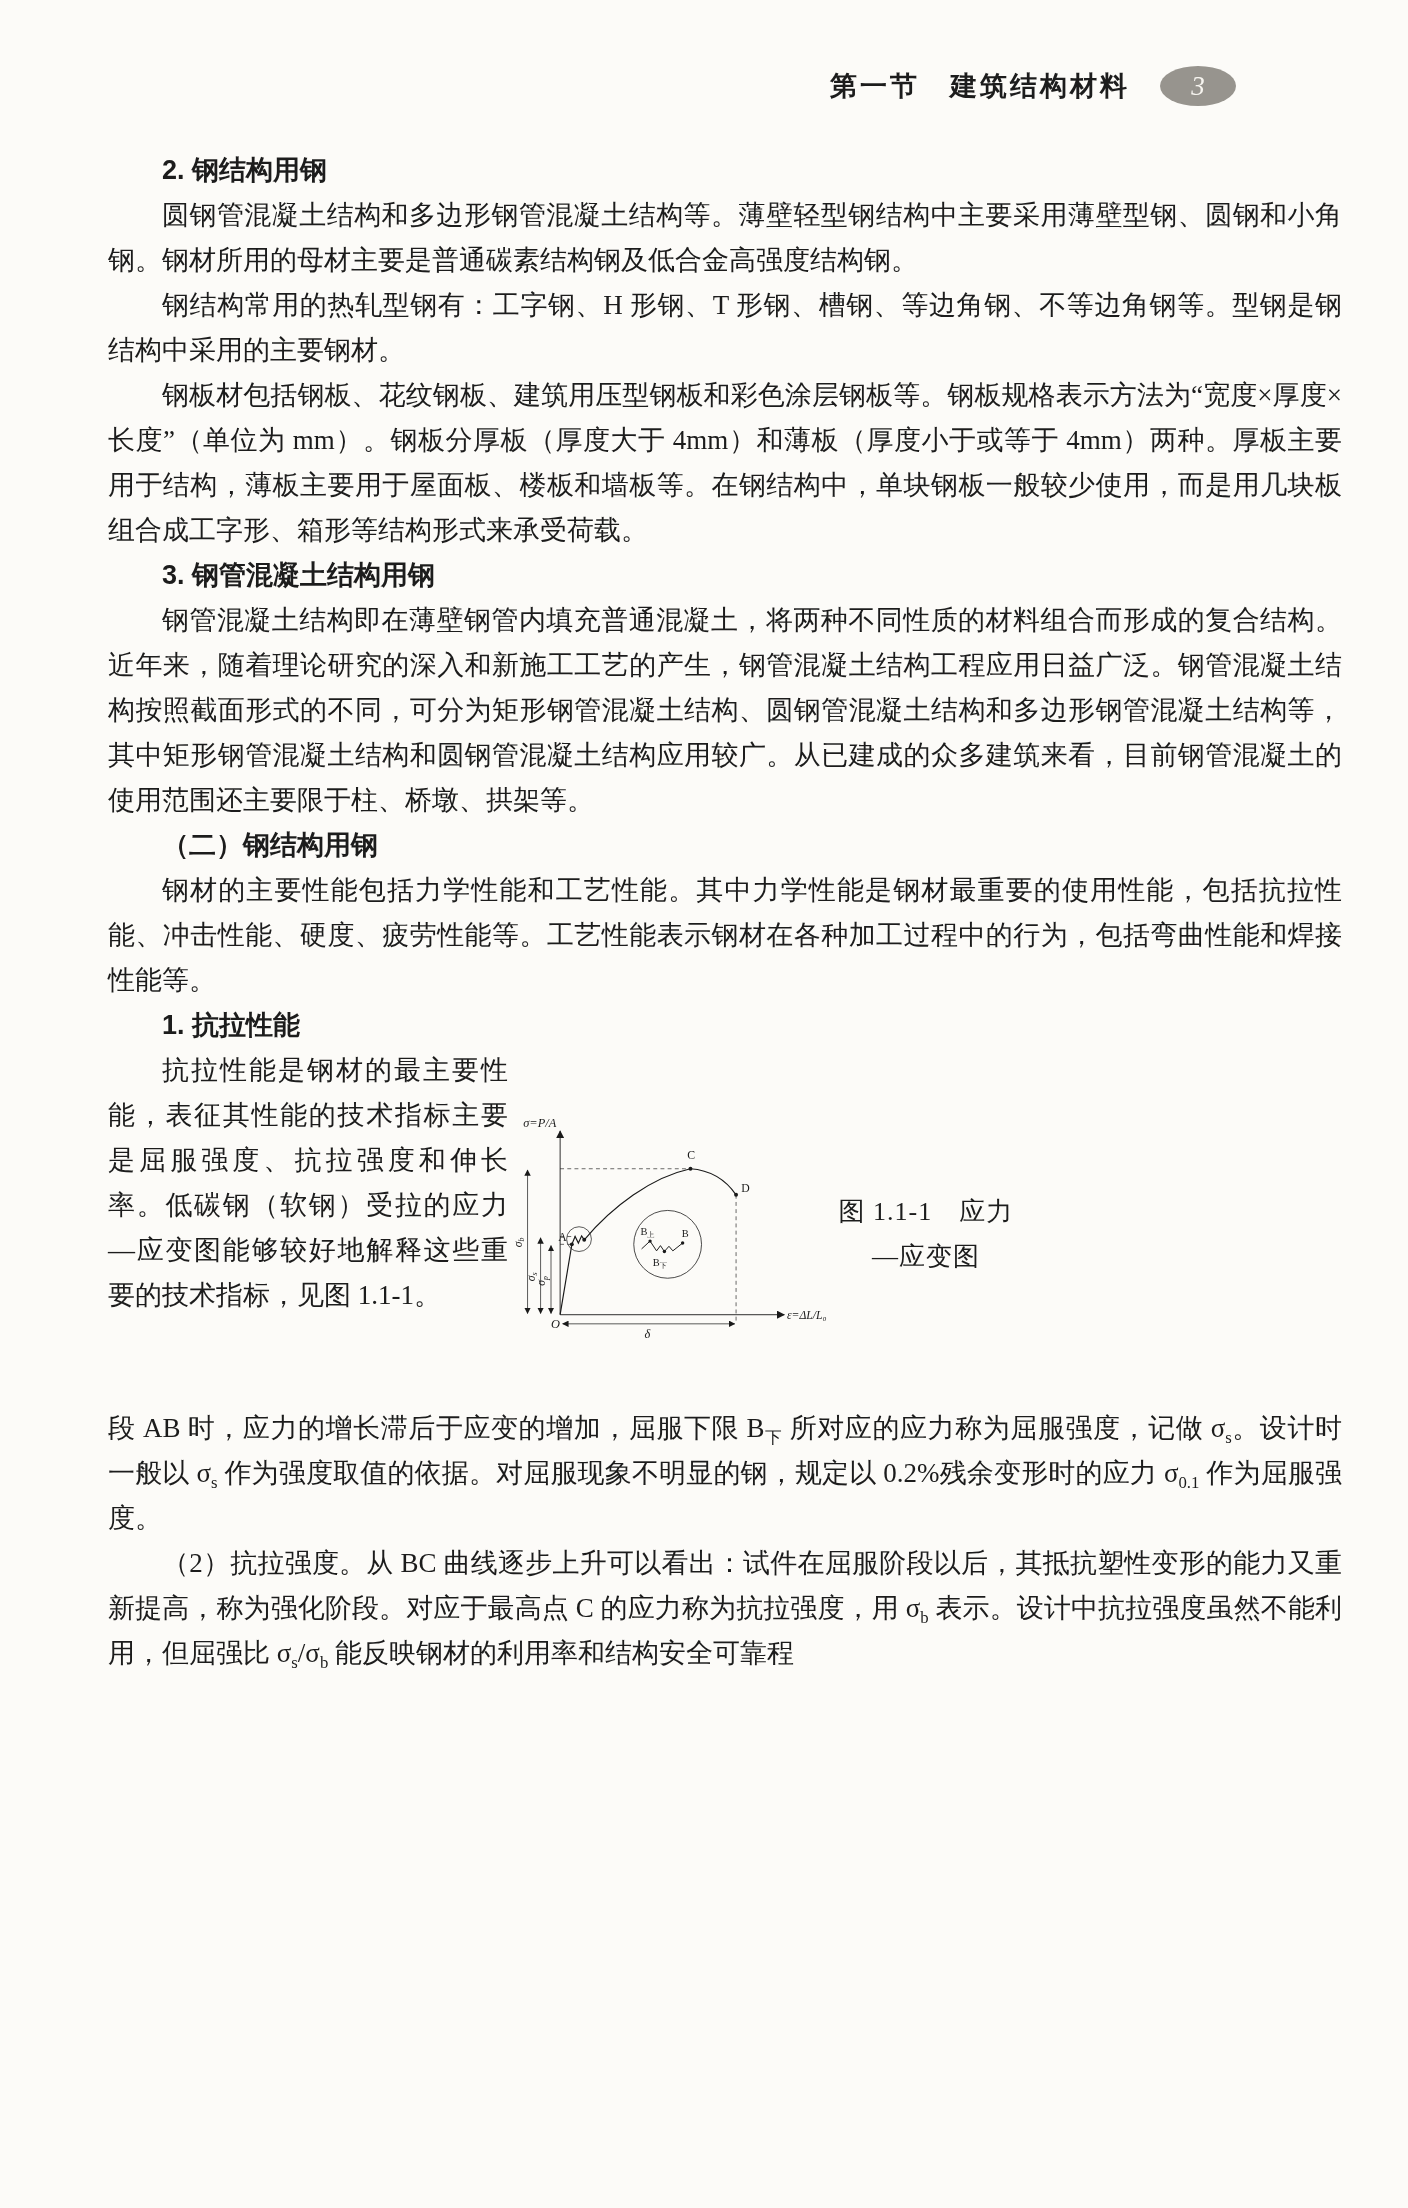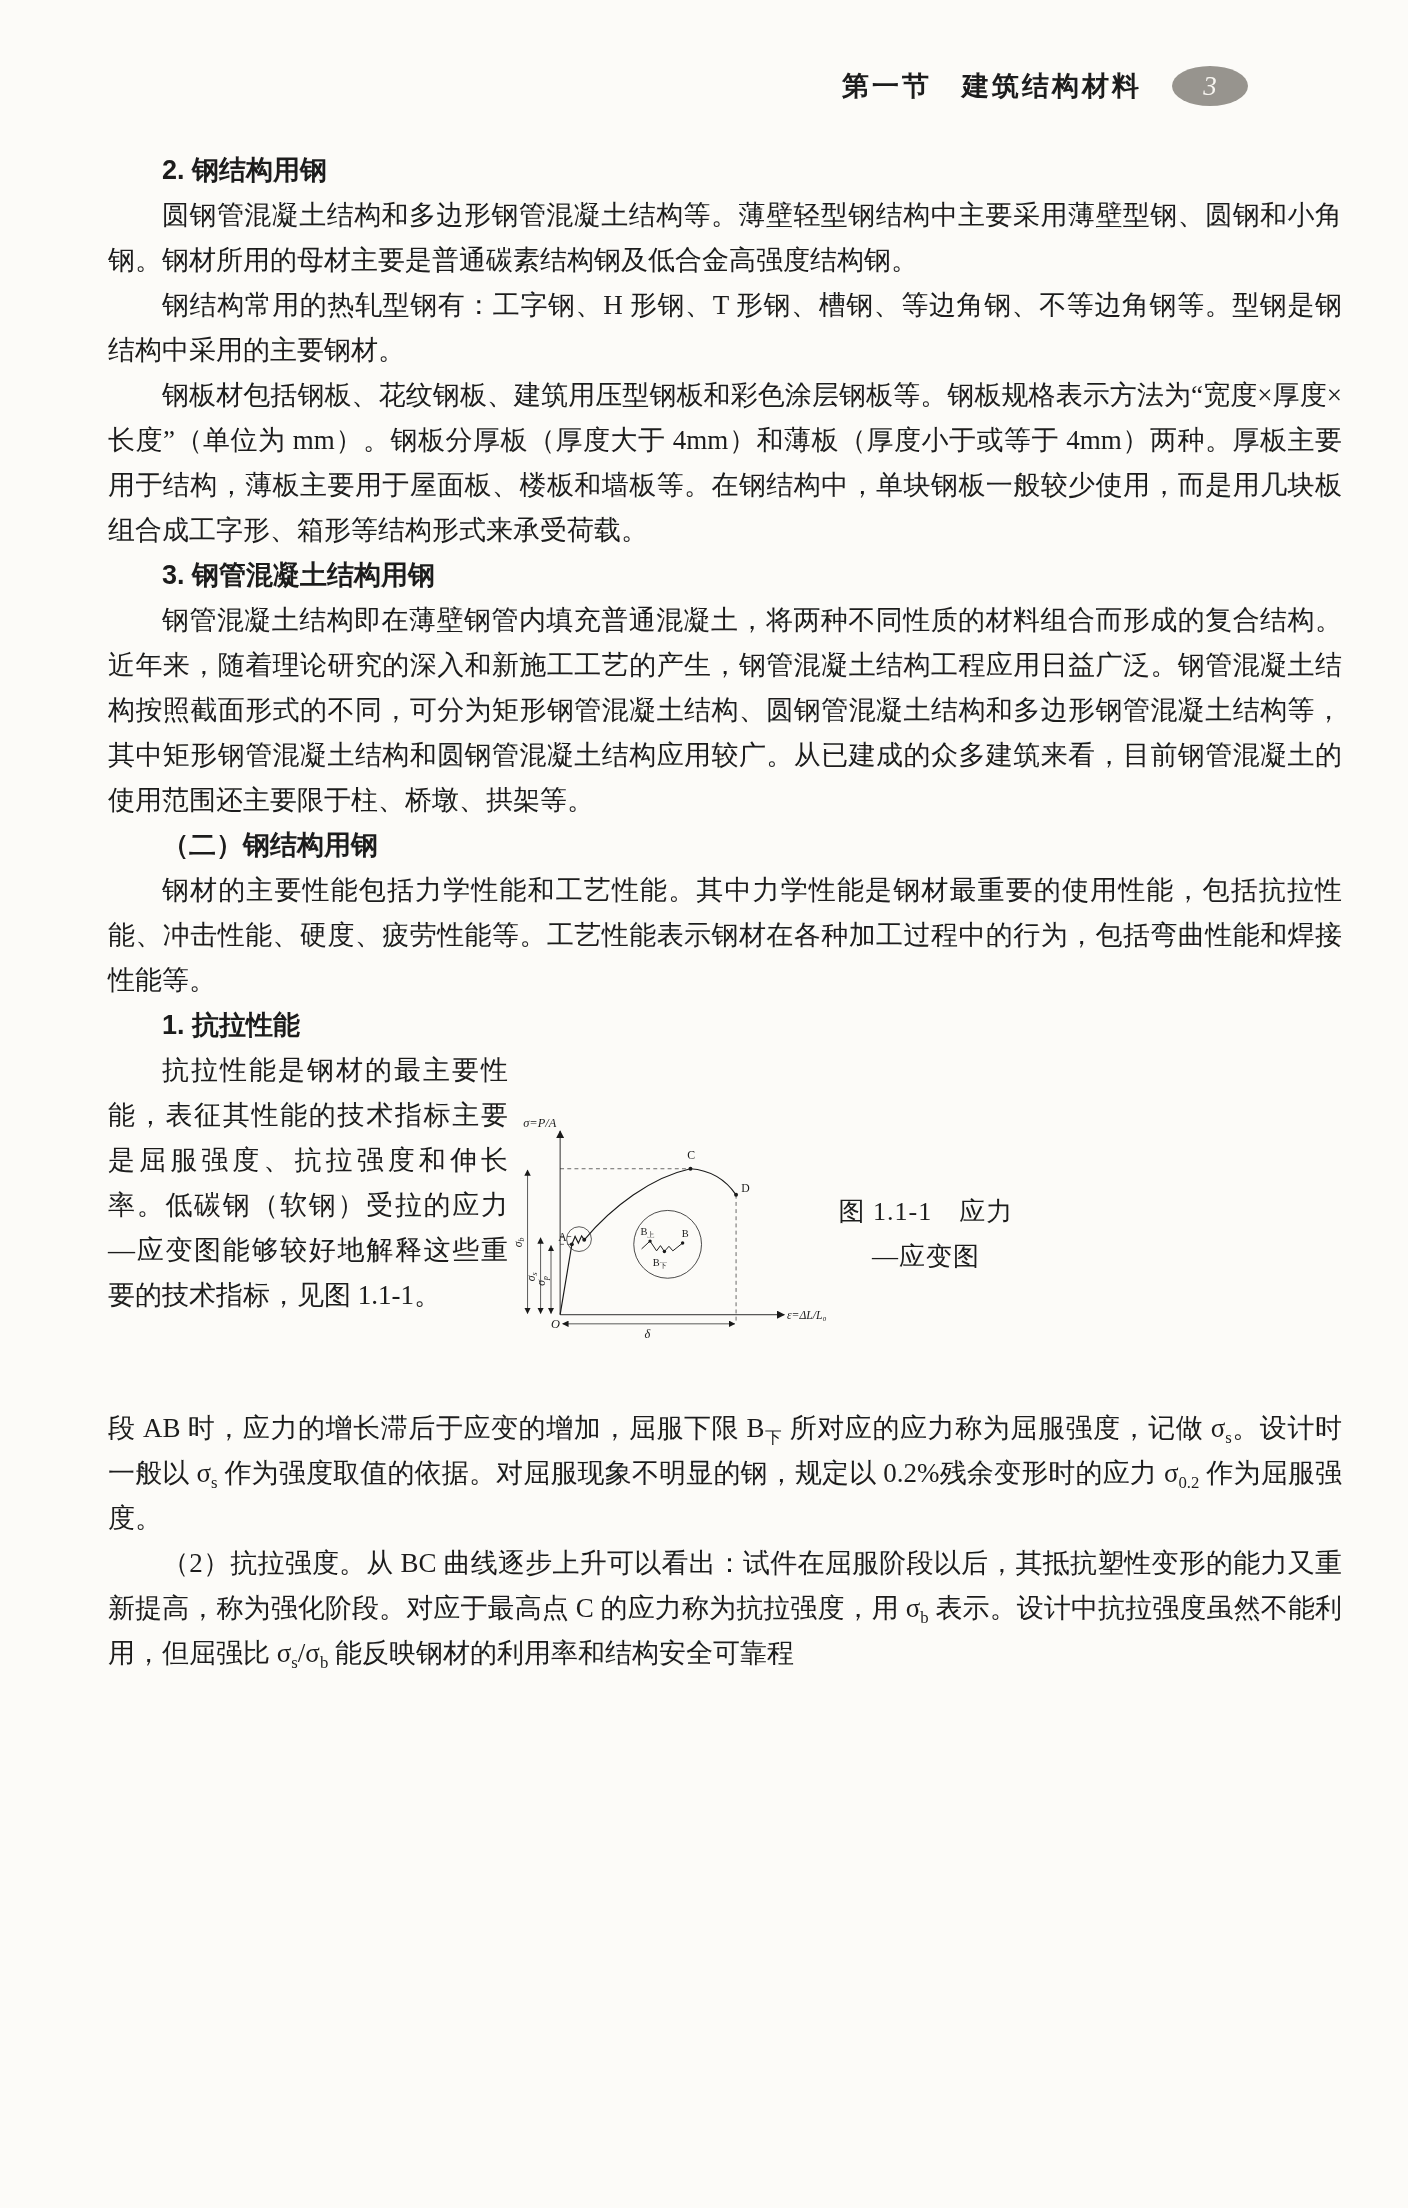--- a/index.html
+++ b/index.html
@@ -7,21 +7,21 @@
   .page {
     position:relative;
     width:1408px; height:2208px;
     margin:0 auto;
     background:#fcfbf8;
     font-family:"Liberation Serif","DejaVu Serif",serif;
     color:#1c1c1c;
     overflow:hidden;
   }
   .header {
-    position:absolute; top:66px; left:0; right:160px;
+    position:absolute; top:66px; left:0; right:172px;
     display:flex; justify-content:flex-end; align-items:center; gap:30px;
   }
   .header-title {
     font-family:"Liberation Sans","DejaVu Sans",sans-serif;
     font-weight:bold; font-size:27px; letter-spacing:3px;
   }
   .page-badge {
     width:76px; height:40px; border-radius:50%;
     background:#97948e;
     display:flex; align-items:center; justify-content:center;
@@ -125,17 +125,17 @@
           <circle cx="268" cy="196" r="2.6" fill="#1a1a1a"></circle>
           <text x="214" y="184" font-size="16" text-anchor="middle"><tspan>B</tspan><tspan font-size="11" dy="3">上</tspan></text>
           <text x="272" y="186" font-size="16" text-anchor="middle">B</text>
           <text x="233" y="231" font-size="16" text-anchor="middle"><tspan>B</tspan><tspan font-size="11" dy="3">下</tspan></text>
         </svg>
 
         <div class="fig-caption">图 1.1-1　应力—应变图</div>
       </div>
     </div>
 
-    <p class="noindent">段 AB 时，应力的增长滞后于应变的增加，屈服下限 B<sub>下</sub> 所对应的应力称为屈服强度，记做 σ<sub>s</sub>。设计时一般以 σ<sub>s</sub> 作为强度取值的依据。对屈服现象不明显的钢，规定以 0.2%残余变形时的应力 σ<sub>0.2</sub> 作为屈服强度。</p>
+    <p class="noindent">段 AB 时，应力的增长滞后于应变的增加，屈服下限 B<sub>下</sub> 所对应的应力称为屈服强度，记做 σ<sub>s</sub>。设计时一般以 σ<sub>s</sub> 作为强度取值的依据。对屈服现象不明显的钢，规定以 0.2%残余变形时的应力 σ<sub>0.1</sub> 作为屈服强度。</p>
     <p>（2）抗拉强度。从 BC 曲线逐步上升可以看出：试件在屈服阶段以后，其抵抗塑性变形的能力又重新提高，称为强化阶段。对应于最高点 C 的应力称为抗拉强度，用 σ<sub>b</sub> 表示。设计中抗拉强度虽然不能利用，但屈强比 σ<sub>s</sub>/σ<sub>b</sub> 能反映钢材的利用率和结构安全可靠程</p>
 
   </div>
 </div>
 
 </body></html>

